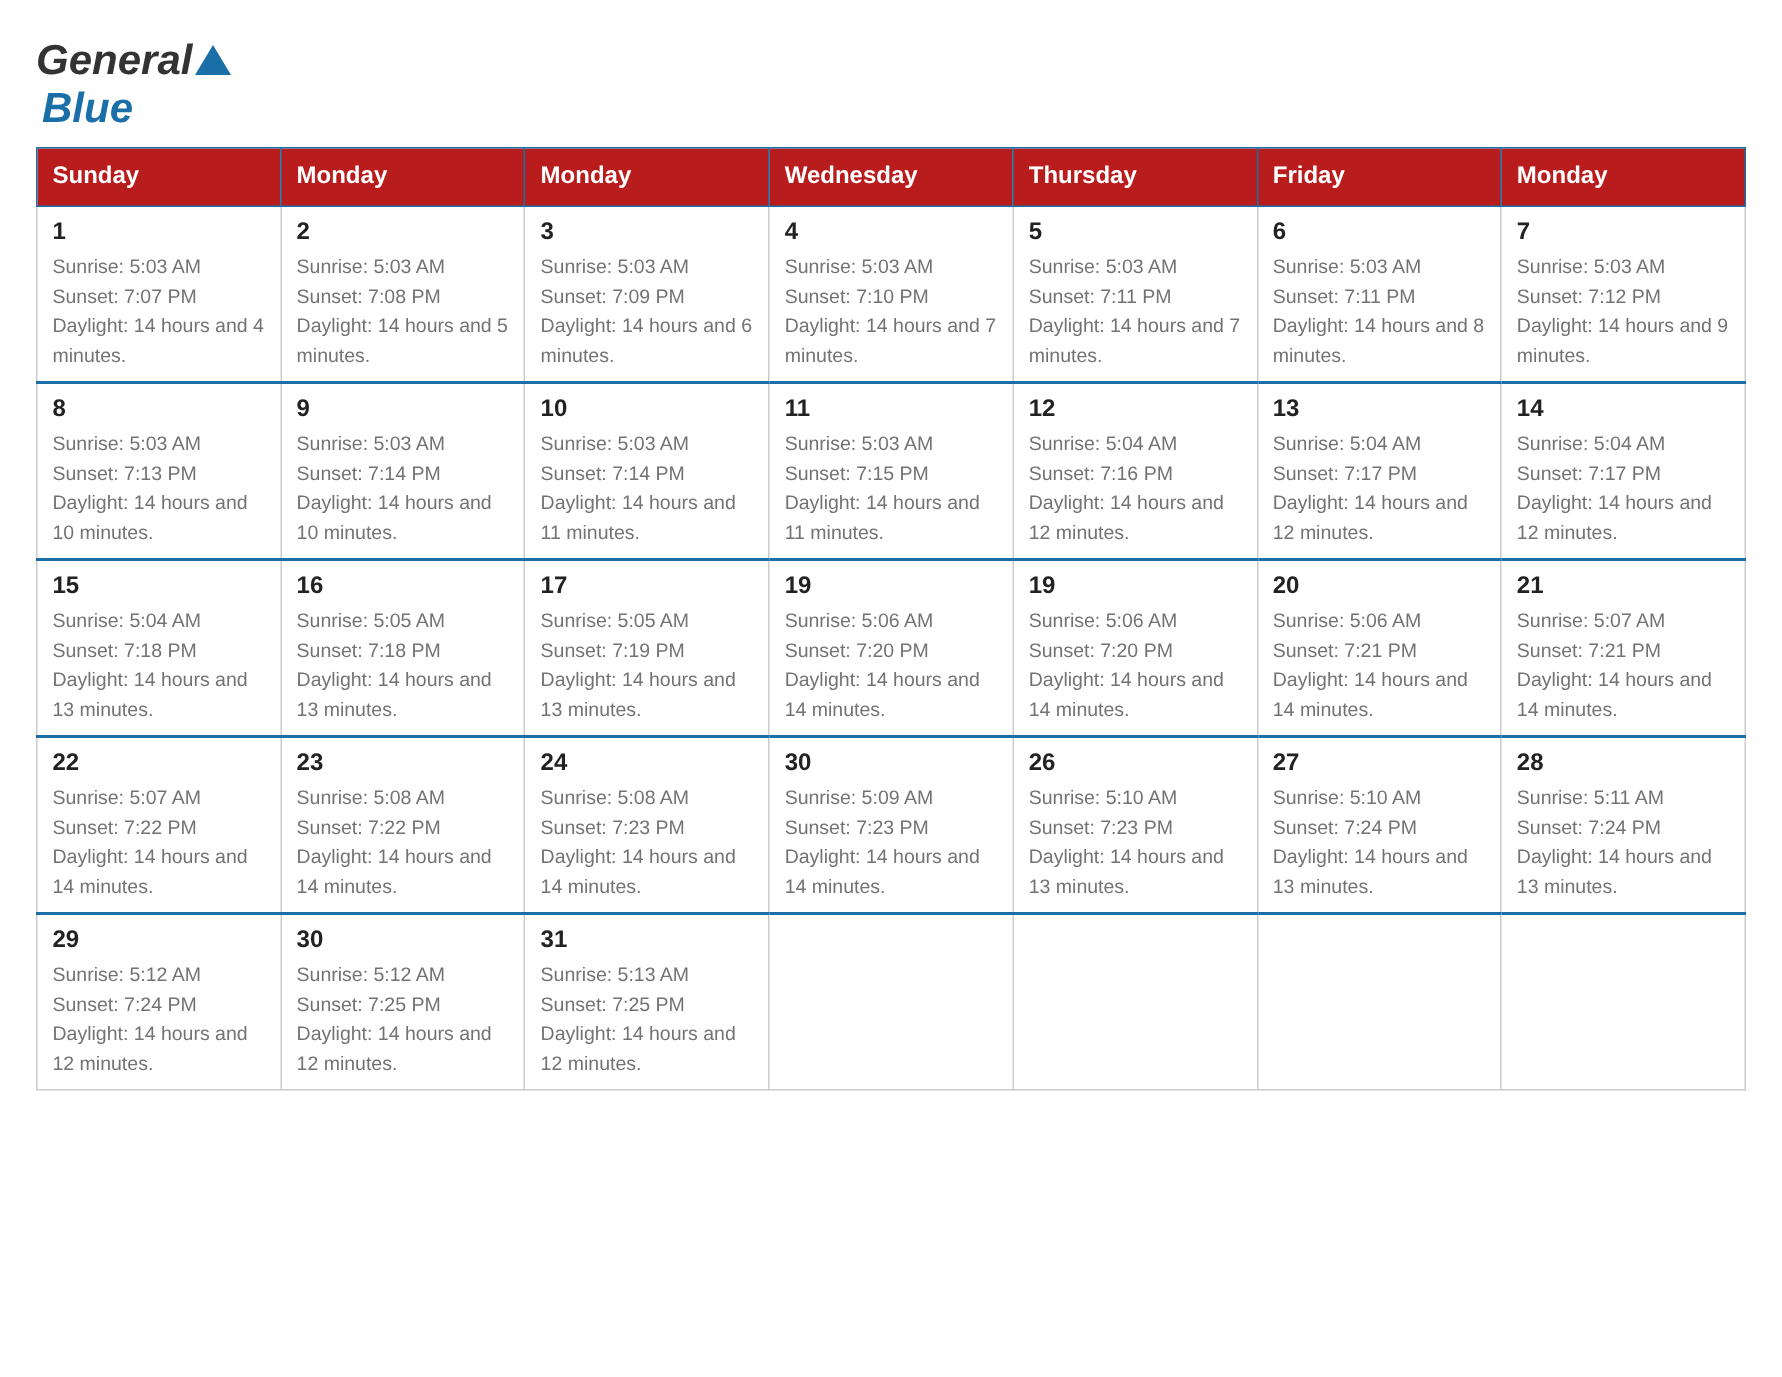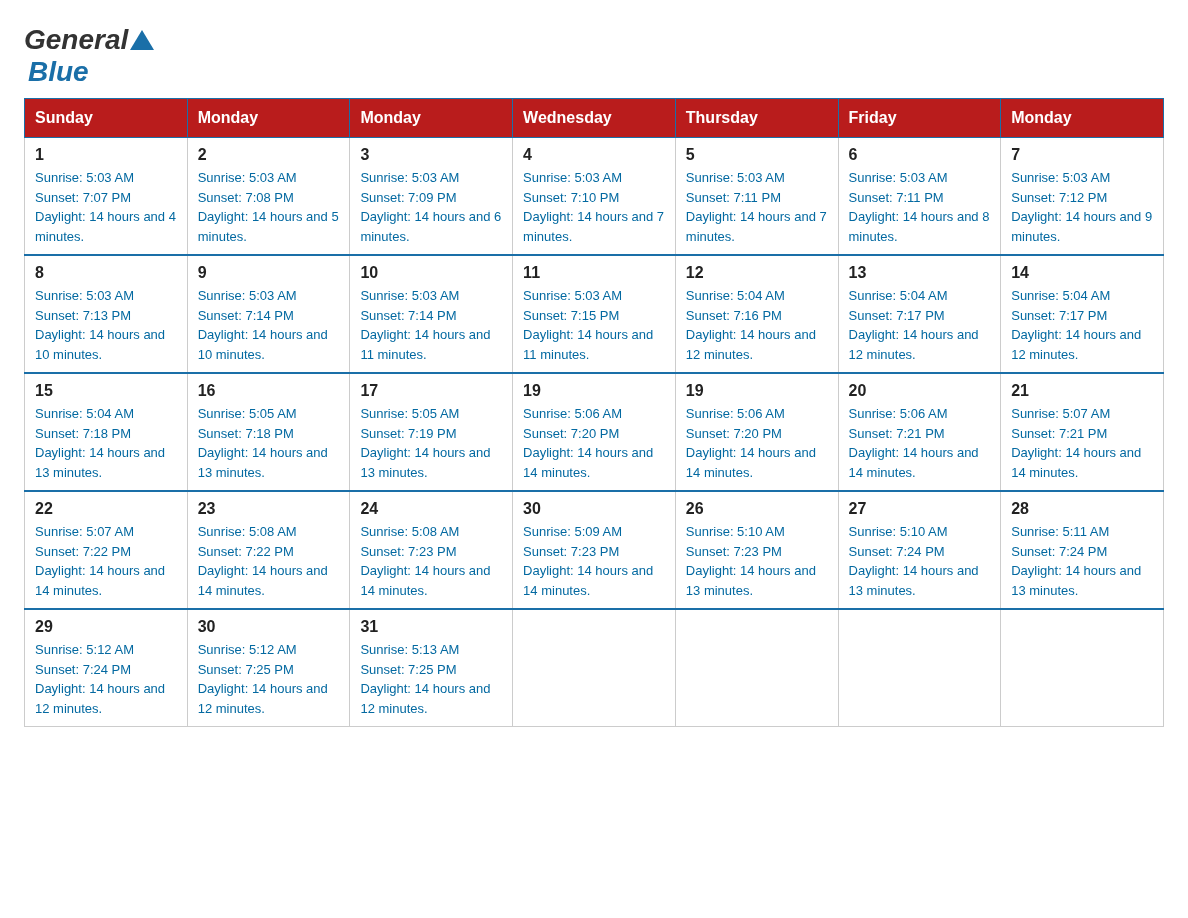--- a/index.html
+++ b/index.html
@@ -85,21 +85,21 @@
     }
     .day-number {
       font-size: 16px;
       font-weight: bold;
       color: #222;
       display: block;
       margin-bottom: 4px;
     }
     .day-info {
       font-size: 13px;
-      color: #0369a1;
+      color: #737373;
       line-height: 1.5;
     }
     .empty-cell {
       background: #fff;
     }
   </style>
 </head>
 <body>
 
 <div class="header">

